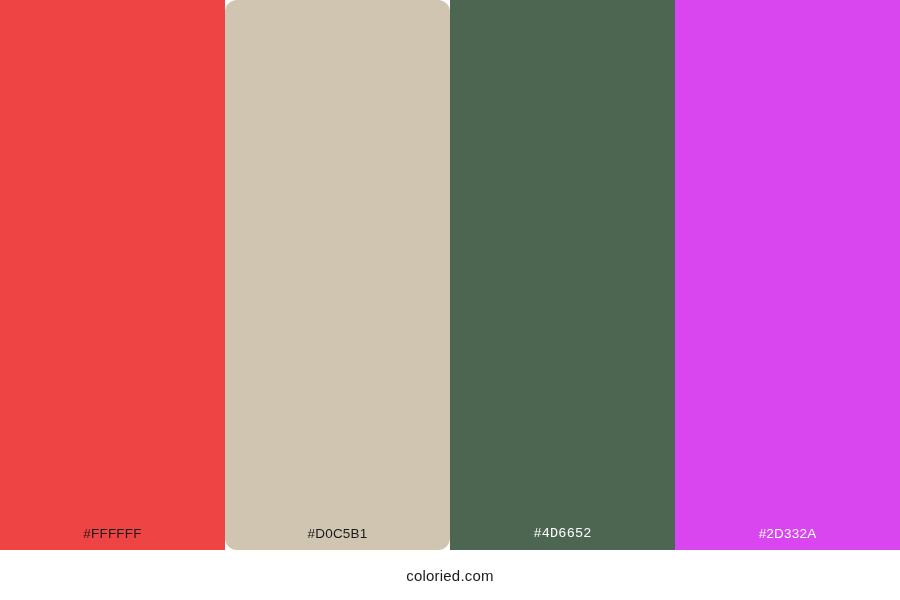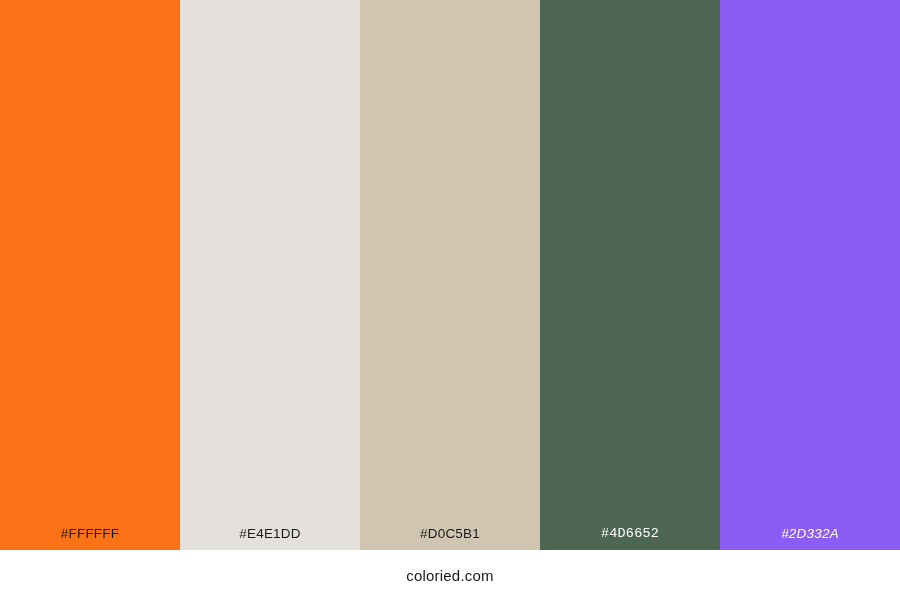--- a/index.html
+++ b/index.html
@@ -54,37 +54,34 @@
     letter-spacing: 0.2px;
   }
 </style>
 </head>
 <body>
 
 <div class="palette-wrap">
 
   <div class="swatches">
 
-    <div class="swatch" id="sw0" style="background: #f97316;">
+    <div class="swatch" id="sw0" style="background: #ef4444;">
       <span class="swatch-label" style="color: rgb(26, 26, 26);">#FFFFFF</span>
     </div>
 
-    <div class="swatch" id="sw1" style="background: rgb(228, 225, 221);">
-      <span class="swatch-label" style="color: rgb(26, 26, 26);">#E4E1DD</span>
-    </div>
 
-    <div class="swatch" id="sw2" style="background: rgb(208, 197, 177);">
+    <div class="swatch" id="sw2" style="background: rgb(208, 197, 177); border-radius: 12px;">
       <span class="swatch-label" style="color: rgb(26, 26, 26);">#D0C5B1</span>
     </div>
 
     <div class="swatch" id="sw3" style="background: rgb(77, 102, 82); font-family: Liberation Mono, monospace;">
       <span class="swatch-label" style="color: rgb(255, 255, 255);">#4D6652</span>
     </div>
 
-    <div class="swatch" id="sw4" style="background: #8b5cf6; font-style: italic;">
+    <div class="swatch" id="sw4" style="background: #d946ef;">
       <span class="swatch-label" style="color: rgb(255, 255, 255);">#2D332A</span>
     </div>
 
   </div>
 
   <div class="footer">coloried.com</div>
 
 </div>
 
 </body></html>

